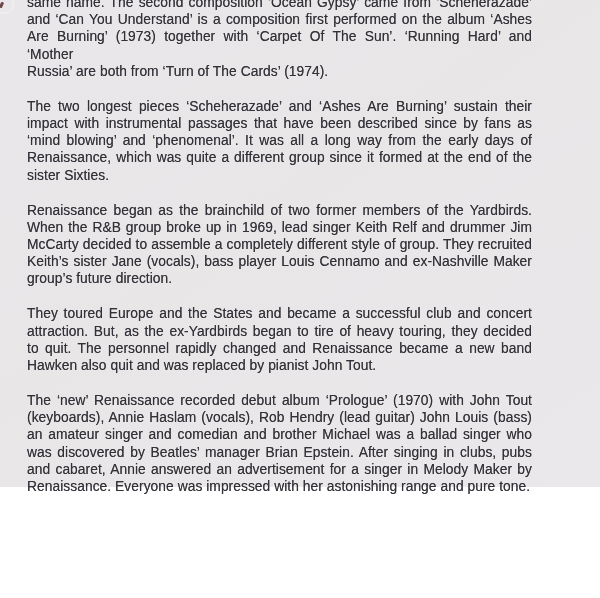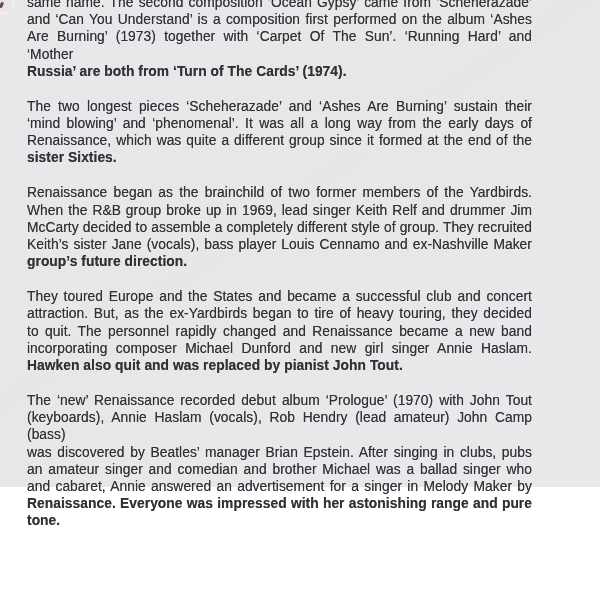--- a/index.html
+++ b/index.html
@@ -51,58 +51,57 @@
   .paragraph {
     margin: 0 0 17.8px 0;
     padding: 0;
   }
   .line {
     text-align: justify;
     text-align-last: justify;
   }
   .line.para-last {
     text-align-last: left;
-    font-weight: bold;
   }
 </style>
 </head>
 <body>
 
 <div class="page">
   <div class="scratch"></div>
   <div class="speck"></div>
   <div class="text-block" id="text-block" style="color: rgb(51, 48, 55);">
       <div class="paragraph">
         <div class="line">same name. The second composition ‘Ocean Gypsy’ came from ‘Scheherazade’</div>
         <div class="line">and ‘Can You Understand’ is a composition first performed on the album ‘Ashes</div>
         <div class="line">Are Burning’ (1973) together with ‘Carpet Of The Sun’. ‘Running Hard’ and ‘Mother</div>
         <div class="line para-last">Russia’ are both from ‘Turn of The Cards’ (1974).</div>
       </div>
       <div class="paragraph">
         <div class="line">The two longest pieces ‘Scheherazade’ and ‘Ashes Are Burning’ sustain their</div>
+        <div class="line">impact with instrumental passages that have been described since by fans as</div>
         <div class="line">‘mind blowing’ and ‘phenomenal’.  It was all a long way from the early days of</div>
         <div class="line">Renaissance, which was quite a different group since it formed at the end of the</div>
         <div class="line para-last">sister Sixties.</div>
       </div>
       <div class="paragraph">
         <div class="line">Renaissance began as the brainchild of two former members of the Yardbirds.</div>
         <div class="line">When the R&amp;B group broke up in 1969, lead singer Keith Relf and drummer Jim</div>
         <div class="line">McCarty decided to assemble a completely different style of group. They recruited</div>
         <div class="line">Keith’s sister Jane (vocals), bass player Louis Cennamo and ex-Nashville Maker</div>
         <div class="line para-last">group’s future direction.</div>
       </div>
       <div class="paragraph">
         <div class="line">They toured Europe and the States and became a successful club and concert</div>
         <div class="line">attraction. But, as the ex-Yardbirds began to tire of heavy touring, they decided</div>
         <div class="line">to quit. The personnel rapidly changed and Renaissance became a new band</div>
-        <div class="line">incorporating composer Michael Dunford and new girl singer Annie Haslam.</div>
         <div class="line para-last">Hawken also quit and was replaced by pianist John Tout.</div>
       </div>
       <div class="paragraph">
         <div class="line">The ‘new’ Renaissance recorded debut album ‘Prologue’ (1970) with John Tout</div>
-        <div class="line">(keyboards), Annie Haslam (vocals), Rob Hendry (lead amateur) John Camp (bass)</div>
+        <div class="line">(keyboards), Annie Haslam (vocals), Rob Hendry (lead guitar) John Louis (bass)</div>
+        <div class="line">an amateur singer and comedian and brother Michael was a ballad singer who</div>
         <div class="line">was discovered by Beatles’ manager Brian Epstein. After singing in clubs, pubs</div>
-        <div class="line">an amateur singer and comedian and brother Michael was a ballad singer who</div>
         <div class="line">and cabaret, Annie answered an advertisement for a singer in Melody Maker by</div>
         <div class="line para-last">Renaissance. Everyone was impressed with her astonishing range and pure tone.</div>
       </div>
     </div>
 </div>
 
 </body></html>

